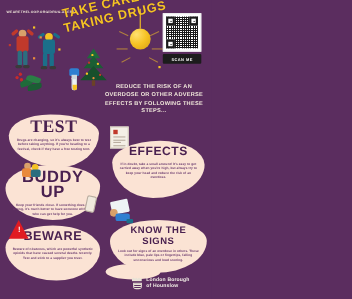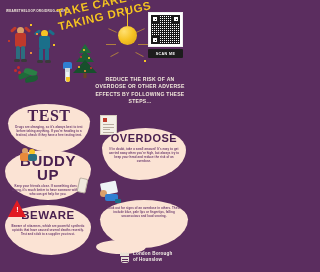--- a/index.html
+++ b/index.html
@@ -293,21 +293,21 @@
     <div class="letter-line" style="top:13px;right:6px;"></div>
     <div class="letter-line" style="top:15.5px;"></div>
   </div>
 
   <div class="card" id="card-test">
     <div class="card-title">TEST</div>
     <div class="card-body">Drugs are changing, so it's always best to test before taking anything. If you're heading to a festival, check if they have a free testing tent.</div>
   </div>
 
   <div class="card" id="card-moderate">
-    <div class="card-title">OVERDOSE</div>
+    <div class="card-title">EFFECTS</div>
     <div class="card-body">If in doubt, take a small amount! It's easy to get carried away when you're high, but always try to keep your head and reduce the risk of an overdose.</div>
   </div>
 
   <div class="card" id="card-buddy">
     <div class="card-title">BUDDY UP</div>
     <div class="card-body">Keep your friends close. If something does go wrong, it's much better to have someone with you who can get help for you.</div>
   </div>
 
   <div>
     <div style="position:absolute;left:22px;top:148px;width:6px;height:6px;border-radius:50%;background:#d9a06a;"></div>
@@ -324,20 +324,21 @@
     <div class="card-title">BEWARE</div>
     <div class="card-body">Beware of nitazenes, which are powerful synthetic opioids that have caused several deaths recently. Test and stick to a supplier you trust.</div>
   </div>
 
   <div class="warn">
     <div class="warn-tri"></div>
     <div class="warn-mark">!</div>
   </div>
 
   <div class="card" id="card-signs">
+    <div class="card-title">KNOW THE SIGNS</div>
     <div class="card-body">Look out for signs of an overdose in others. These include blue, pale lips or fingertips, falling unconscious and loud snoring.</div>
   </div>
 
   <div class="reader">
     <div style="position:absolute;left:2px;top:2px;width:16px;height:12px;background:#eef3f5;transform:rotate(-12deg);border-radius:1px;"></div>
     <div style="position:absolute;left:1px;top:10px;width:7px;height:7px;border-radius:50%;background:#d9a06a;"></div>
     <div style="position:absolute;left:6px;top:14px;width:13px;height:7px;background:#2f7fd1;border-radius:2px;"></div>
     <div style="position:absolute;left:16px;top:19px;width:6px;height:4px;background:#1b6f8a;border-radius:1px;"></div>
   </div>
 

